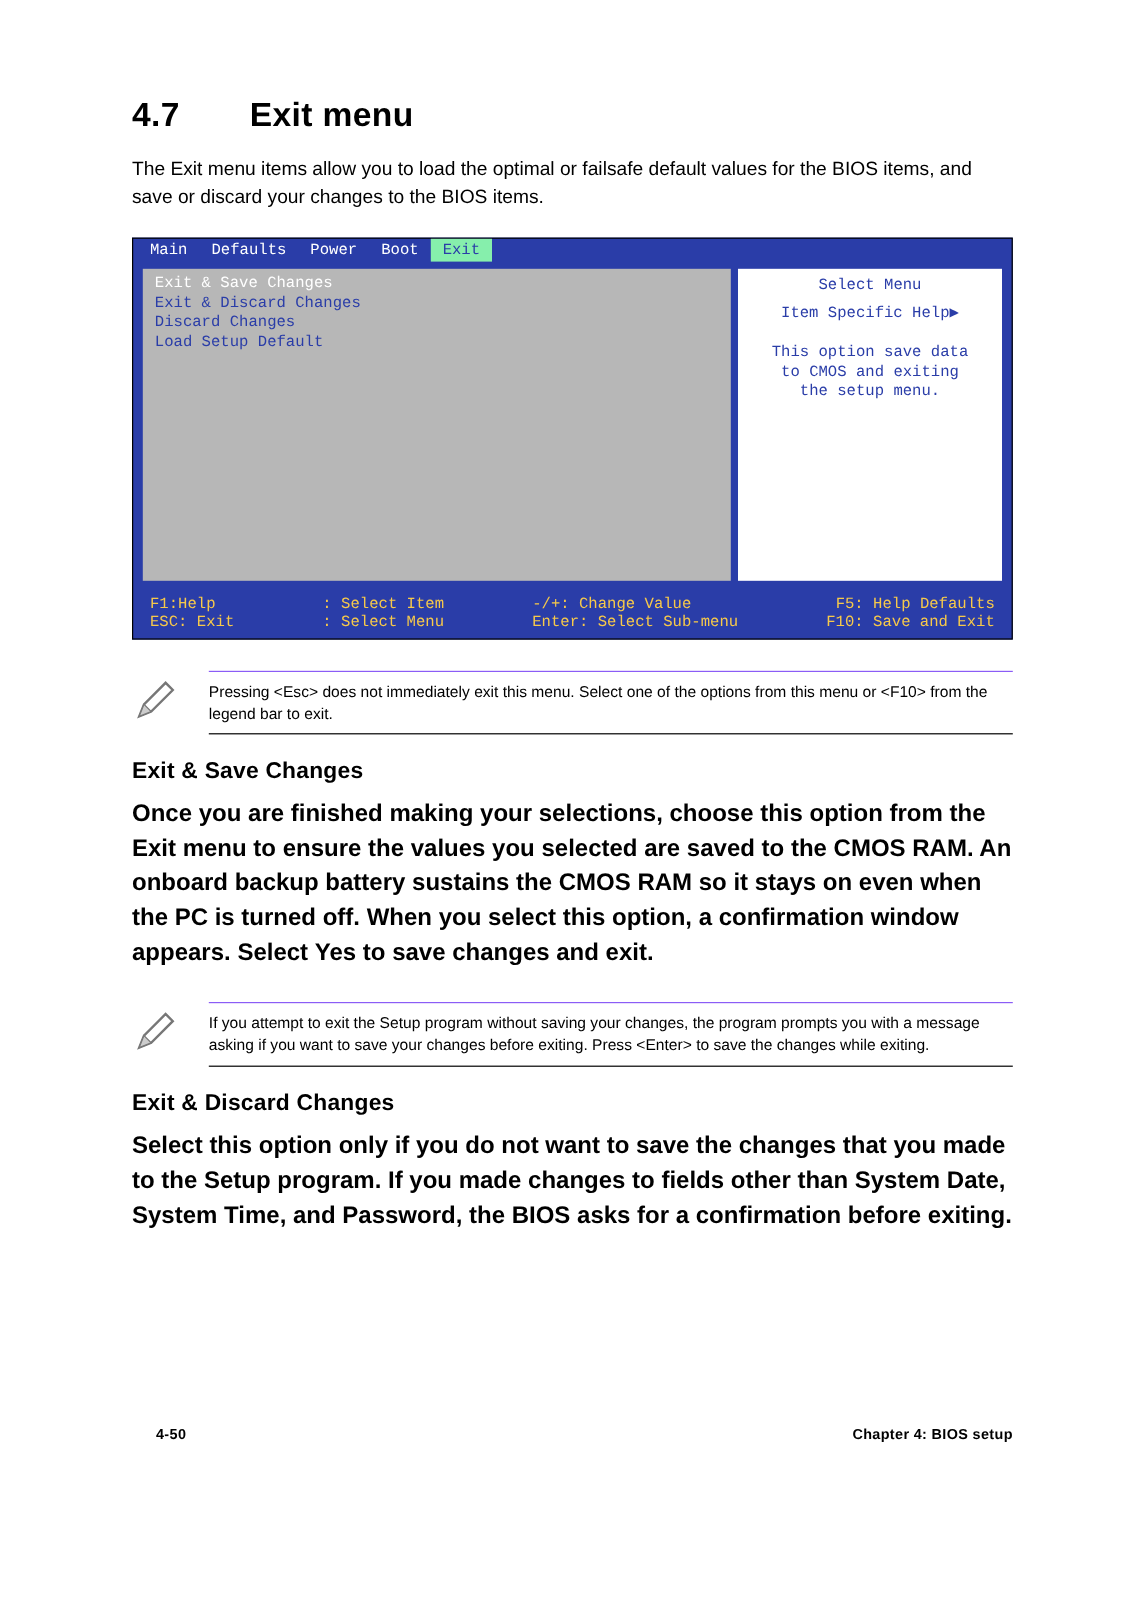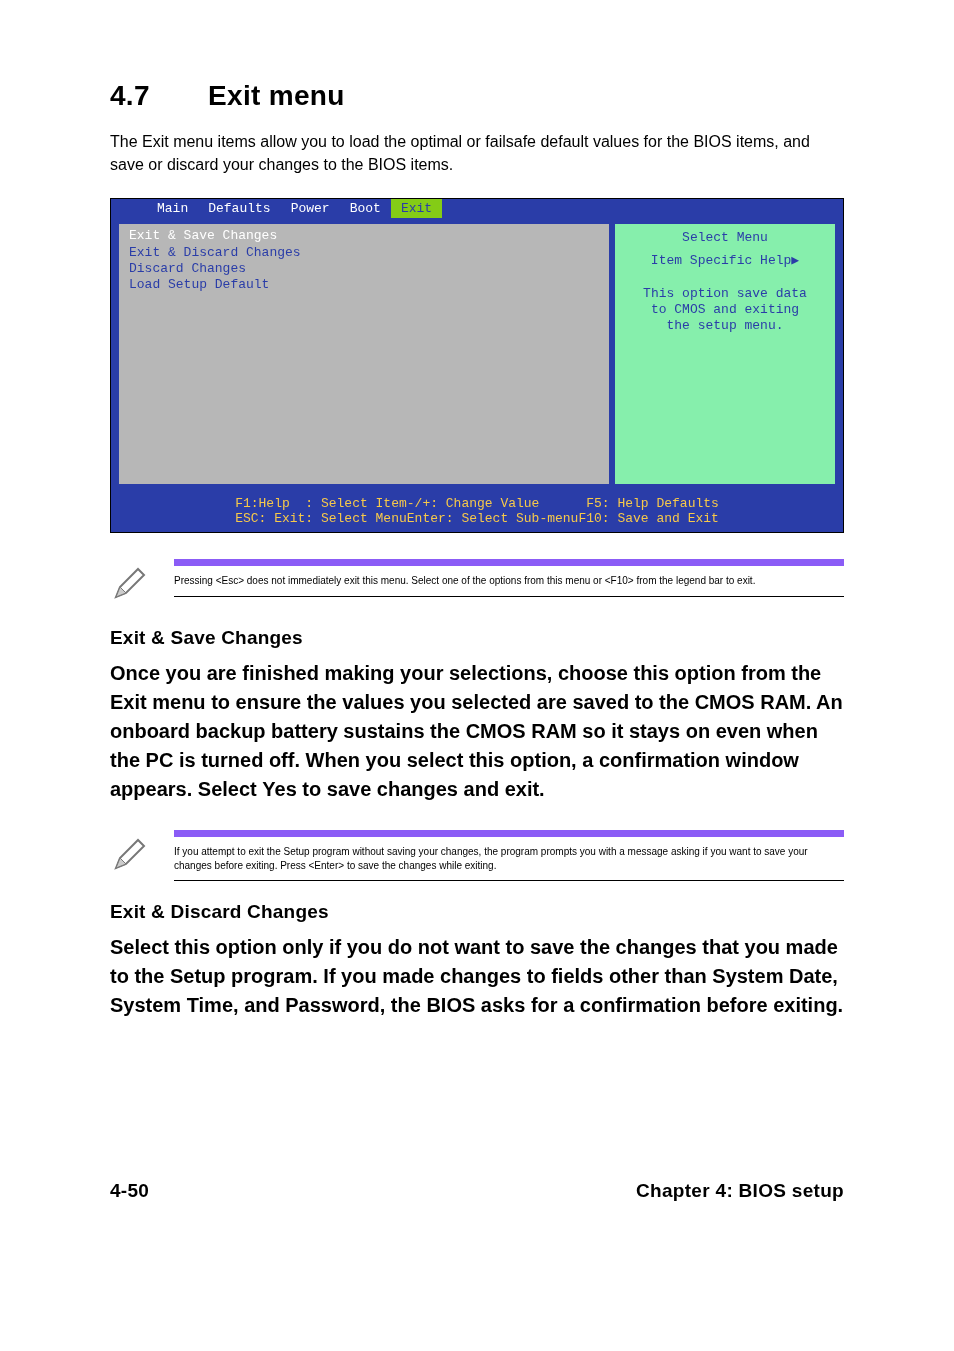--- a/index.html
+++ b/index.html
@@ -28,94 +28,95 @@
     border: 1px solid #000;
     width: 100%;
   }
   .bios-title {
     text-align: center;
     color: #f7c94a;
     padding: 4px 0 2px 0;
   }
   .bios-tabs {
     display: flex;
-    padding: 0 36px;
+    padding: 0 4px;
   }
   .bios-tab {
     padding: 2px 10px;
     color: #fff;
   }
   .bios-tab.sel {
-    background: #84cc16;
+    background: #86efac;
     color: #2a3da8;
   }
   .bios-body {
     display: flex;
     padding: 6px 8px 8px 8px;
   }
   .bios-left {
     flex: 1;
     background: #b7b7b7;
     color: #2a3da8;
     height: 260px;
     padding: 4px 10px;
   }
   .bios-left .hl { color: #fff; }
   .bios-left div { line-height: 1.25; }
   .bios-right {
     width: 220px;
     margin-left: 6px;
-    background: #86efac;
+    background: #ffffff;
     color: #2a3da8;
     height: 260px;
     padding: 6px 10px;
   }
   .bios-right .rtitle { text-align:center; color:#2a3da8; margin-bottom:8px; }
   .bios-right .help { line-height:1.25;text-align:center; }
   .bios-foot {
     display: flex;
-    justify-content: center;
+    justify-content: space-between;
     padding: 4px 14px 6px 14px;
     color: #f7c94a;
   }
   .bios-foot .col { white-space: pre; }
 
   
   .note {
     display: flex;
     align-items: flex-start;
     margin: 26px 0 20px 0;
   }
   .note .icon {
     width: 64px; flex-shrink:0;
     padding-top: 4px;
   }
   .note .icon svg { width: 40px; height: 40px; }
   .note .txt {
     flex:1;
-    border-top: 7px solid #8b5cf6;
+    border-top: 1px solid #8b5cf6;
     border-bottom: 1px solid #000;
     padding: 8px 2px 8px 0;
-    font-size: 10px;
+    font-size: 13px;
     line-height: 1.35;
   }
 
   .sub-h {
     font-size: 19px;
     font-weight: bold;
     margin: 8px 0 10px 0;
     letter-spacing: 0.2px;
   }
   .para { font-size: 20px; line-height: 1.45; margin-bottom: 6px; font-weight: bold; }
 
   .footer {
     display:flex; justify-content:space-between;
-    font-weight:bold; font-size:19px;
+    font-weight:bold; font-size:12px;
     margin-top: 160px;
     letter-spacing: 0.3px;
+    margin-left: 20px;
   }
 </style>
 </head>
 <body>
 
 <h1 class="section-title">
   <span class="num"><span>4.7</span></span>
   <span>Exit menu</span>
 </h1>
 

